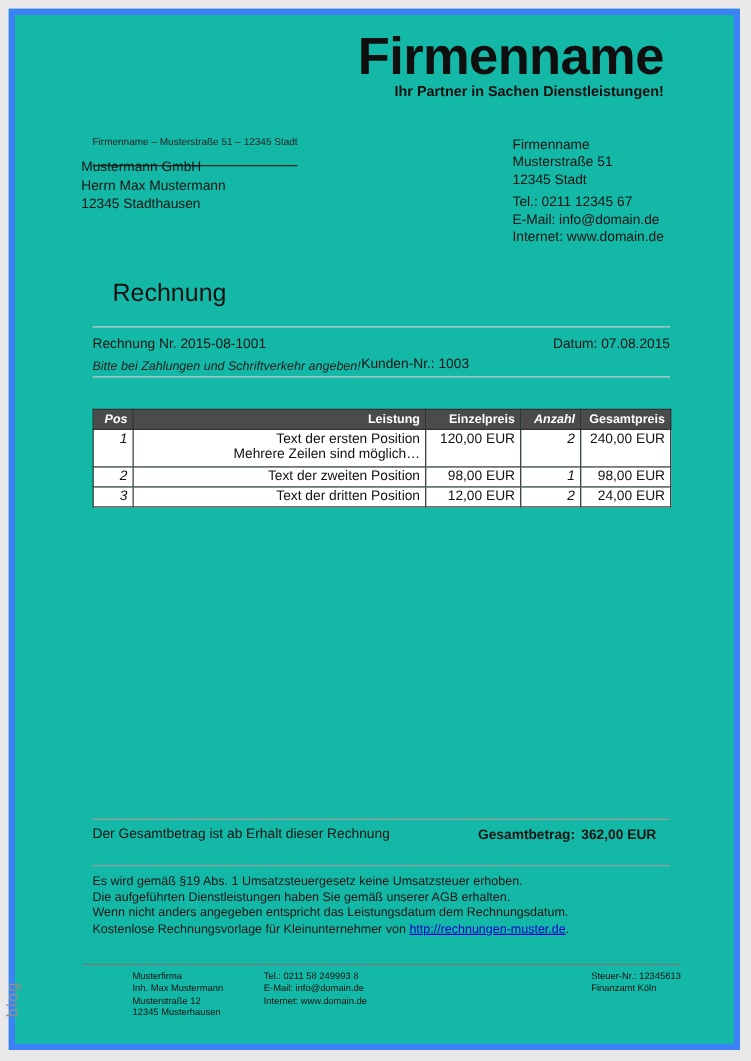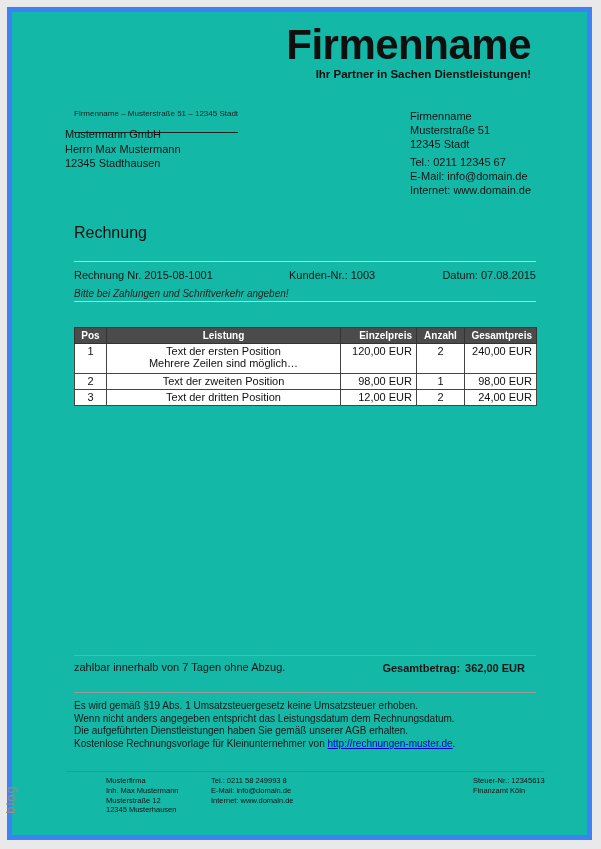--- a/index.html
+++ b/index.html
@@ -20,47 +20,47 @@
   .tagline { font-size: 11.5px; font-weight: bold; margin-top: 1px; color: #0f0f0f; }
 
   .sender-line {
     position: absolute; left: 62px; top: 97px; font-size: 8px;
     border-bottom: 1px solid #222; padding-bottom: 14px; color: #222;
   }
   .recipient { position: absolute; left: 53px; top: 115px; font-size: 11px; line-height: 14.5px; }
   .company-address { position: absolute; left: 398px; top: 97px; font-size: 11px; line-height: 14px; }
   .company-address .contact { margin-top: 4px; }
 
-  .doc-title { position: absolute; left: 62px; top: 212px; font-size: 16px; color: #101010; }
+  .doc-title { position: absolute; left: 78px; top: 212px; font-size: 20px; color: #101010; }
 
   .rule { position: absolute; left: 62px; width: 462px; border-top: 1px solid #c9c9c9; }
   .rule-meta-top { top: 249px; }
   .rule-meta-bottom { top: 289px; }
 
   .meta { position: absolute; left: 62px; top: 257px; width: 462px; font-size: 11px; }
-  .meta .cust { position: absolute; left: 215px; top: 0; }
+  .meta .cust { position: absolute; left: 215px; top: 16px; }
   .meta .date { position: absolute; right: 0; top: 0; }
   .meta-note { position: absolute; left: 62px; top: 276px; font-size: 10px; font-style: italic; color: #222; }
 
   table.items {
     position: absolute; left: 62px; top: 315px; width: 462px;
     border-collapse: collapse; table-layout: fixed;
   }
   table.items th {
     background: #4b4b4b; color: #ffffff; font-size: 10px; font-weight: bold;
     padding: 2px 4px; border: 1px solid #333; height: 15px;
   }
   table.items td {
     font-size: 11px; padding: 1px 4px; border: 1px solid #444;
     vertical-align: top; background: #ffffff; color: #111;
   }
   tr.row-tall td { height: 30px; }
   tr.row-short td { height: 16px; }
-  .c-left { text-align: center; }
-  .c-center { text-align: center; }
+  .c-left { text-align: right; }
+  .c-center { text-align: right; font-style: italic; }
   .c-right { text-align: right; }
 
   .rule-total-top { top: 643px; border-top: 1px solid #9a9a9a; }
   .rule-total-bottom { top: 680px; border-top: 1px solid #9a9a9a; }
   .terms { position: absolute; left: 62px; top: 648px; font-size: 11px; line-height: 14px; }
   .grand-total { position: absolute; right: 62px; top: 650px; font-size: 11px; font-weight: bold; }
   .grand-total .amount { margin-left: 5px; }
 
   .legal-notes { position: absolute; left: 62px; top: 688px; font-size: 10px; line-height: 12.6px; color: #161616; }
   .legal-notes a { color: #0000cc; text-decoration: underline; }
@@ -155,31 +155,31 @@
         <td class="c-left">Text der dritten Position</td>
         <td class="c-right">12,00 EUR</td>
         <td class="c-center">2</td>
         <td class="c-right">24,00 EUR</td>
       </tr>
     </tbody>
   </table>
 
   <div class="rule rule-total-top"></div>
   <div class="terms">
-    <div>zahlbar innerhalb von 7 Tagen ohne Abzug.</div>
+    <div>Der Gesamtbetrag ist ab Erhalt dieser Rechnung</div>
   </div>
   <div class="grand-total">
     <span>Gesamtbetrag:</span><span class="amount">362,00 EUR</span>
   </div>
   <div class="rule rule-total-bottom"></div>
 
   <div class="legal-notes">
     <div>Es wird gemäß §19 Abs. 1 Umsatzsteuergesetz keine Umsatzsteuer erhoben.</div>
+    <div>Die aufgeführten Dienstleistungen haben Sie gemäß unserer AGB erhalten.</div>
     <div>Wenn nicht anders angegeben entspricht das Leistungsdatum dem Rechnungsdatum.</div>
-    <div>Die aufgeführten Dienstleistungen haben Sie gemäß unserer AGB erhalten.</div>
     <div>
       <span>Kostenlose Rechnungsvorlage für Kleinunternehmer von </span><a href="#">http://rechnungen-muster.de</a><span>.</span>
     </div>
   </div>
 
   <div class="footer-rule"></div>
   <div class="footer-col fc1">
     <div>Musterfirma</div>
     <div>Inh. Max Mustermann</div>
     <div>Musterstraße 12</div>

